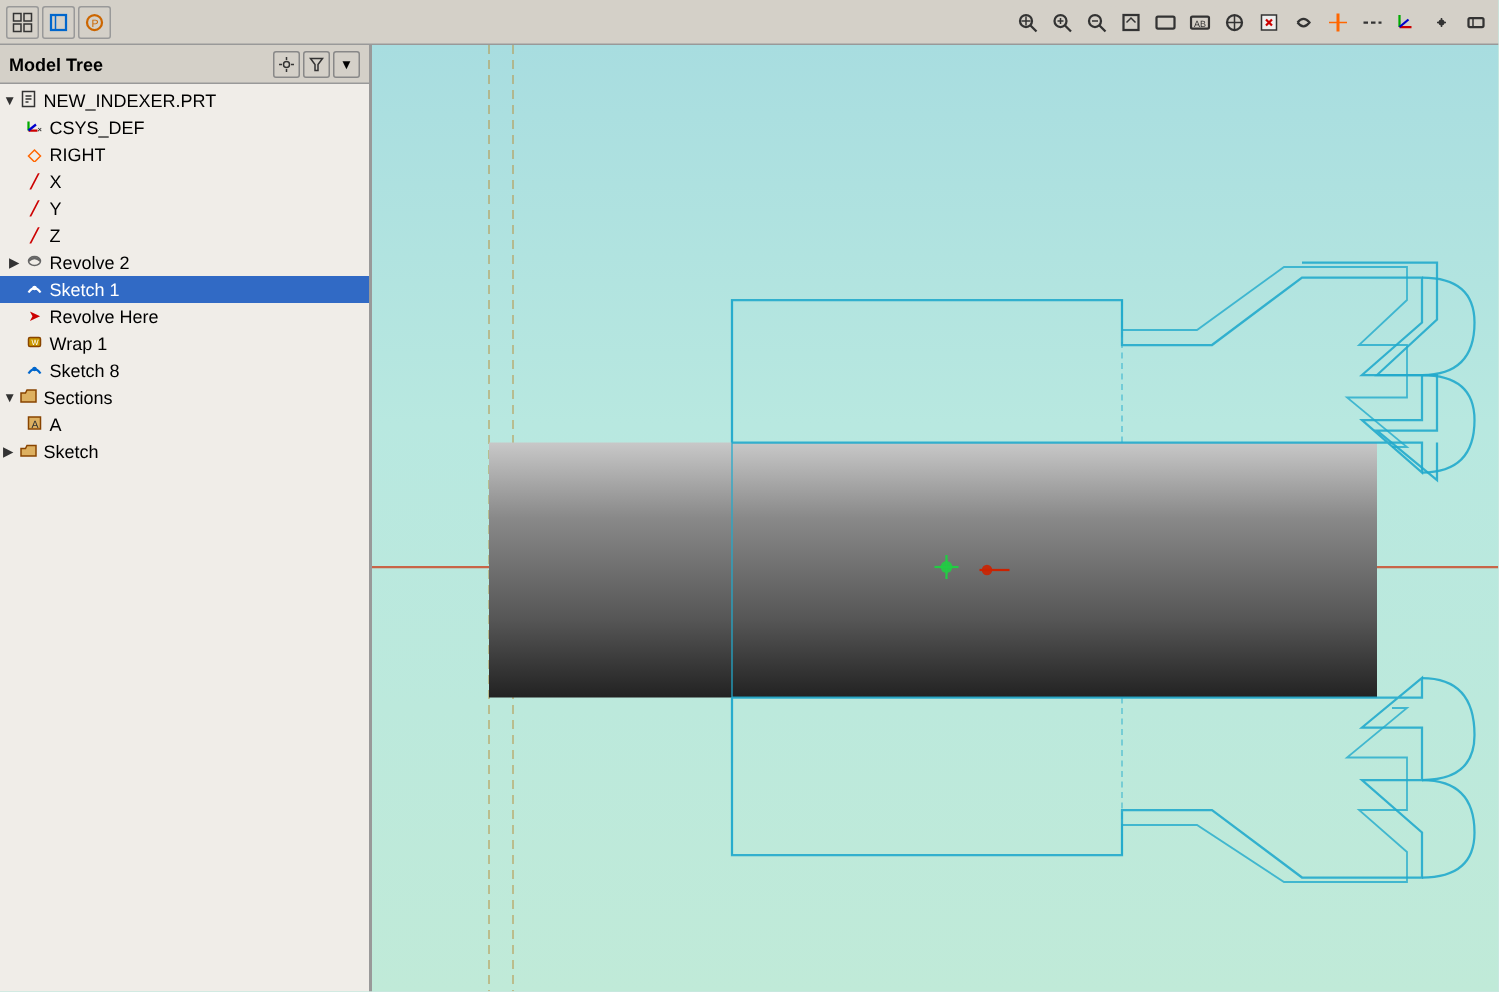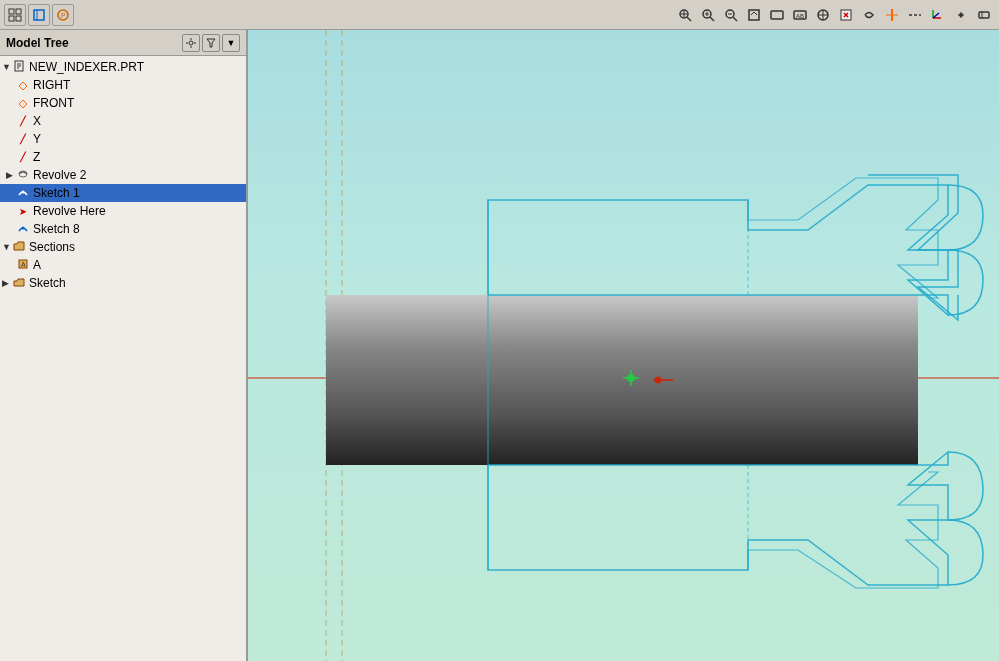--- a/index.html
+++ b/index.html
@@ -94,21 +94,21 @@
     .tree-item {
       display: flex;
       align-items: center;
       padding: 1px 2px;
       cursor: pointer;
       white-space: nowrap;
       font-size: 12px;
       color: #000;
       height: 18px;
     }
-    .tree-item.selected { background: #316ac5; color: #000000; }
+    .tree-item.selected { background: #316ac5; color: #ffffff; }
     .tree-item.selected .tree-icon { color: white; }
 
     .tree-indent-1 { padding-left: 6px; }
 
     .tree-arrow { width: 10px; font-size: 9px; color: #333; }
     .tree-icon { margin-right: 3px; font-size: 10px; width: 14px; text-align: center; }
 
     .icon-csys { color: #cc0000; font-weight: bold; }
     .icon-datum { color: #ff6600; }
     .icon-revolve { color: #888; }
@@ -286,41 +286,44 @@
           <svg width="12" height="12" viewBox="0 0 12 12">
               <rect x="2" y="1" width="8" height="10" fill="none" stroke="#333" stroke-width="1"></rect>
               <line x1="4" y1="4" x2="8" y2="4" stroke="#333" stroke-width="1"></line>
               <line x1="4" y1="6" x2="8" y2="6" stroke="#333" stroke-width="1"></line>
               <line x1="4" y1="8" x2="6" y2="8" stroke="#333" stroke-width="1"></line>
             </svg>
         </span>
         <span>NEW_INDEXER.PRT</span>
       </div>
 
+      <div class="tree-item tree-indent-1">
+        <span class="tree-arrow"> </span>
+        <span class="tree-icon icon-csys">
+          <svg width="12" height="12" viewBox="0 0 12 12">
+              <line x1="2" y1="9" x2="8" y2="9" stroke="#cc0000" stroke-width="1.5"></line>
+              <line x1="2" y1="9" x2="2" y2="3" stroke="#00aa00" stroke-width="1.5"></line>
+              <line x1="2" y1="9" x2="7" y2="5" stroke="#0000cc" stroke-width="1.5"></line>
+              <text x="8" y="10" font-size="5" fill="#333">×</text>
+            </svg>
+        </span>
+        <span>CSYS_DEF</span>
+      </div>
 
       <div class="tree-item tree-indent-1">
         <span class="tree-arrow"> </span>
         <span class="tree-icon icon-datum">
           <svg width="12" height="12" viewBox="0 0 12 12">
               <path d="M2 8 L6 4 L10 8 L6 12 Z" fill="none" stroke="#ff6600" stroke-width="1"></path>
             </svg>
         </span>
         <span>RIGHT</span>
       </div>
 
 
-      <div class="tree-item tree-indent-1">
-        <span class="tree-arrow"> </span>
-        <span class="tree-icon icon-datum">
-          <svg width="12" height="12" viewBox="0 0 12 12">
-              <path d="M2 8 L6 4 L10 8 L6 12 Z" fill="none" stroke="#ff6600" stroke-width="1"></path>
-            </svg>
-        </span>
-        <span>FRONT</span>
-      </div>
 
       <div class="tree-item tree-indent-1">
         <span class="tree-arrow"> </span>
         <span class="tree-icon" style="color:#cc0000; font-weight:bold; font-size:9px;">╱</span>
         <span>X</span>
       </div>
 
       <div class="tree-item tree-indent-1">
         <span class="tree-arrow"> </span>
         <span class="tree-icon" style="color:#cc0000; font-weight:bold; font-size:9px;">╱</span>
@@ -356,20 +359,30 @@
         </span>
         <span>Sketch 1</span>
       </div>
 
       <div class="tree-item tree-indent-1">
         <span class="tree-arrow"> </span>
         <span class="tree-icon" style="color:#cc0000; font-size:10px;">➤</span>
         <span>Revolve Here</span>
       </div>
 
+      <div class="tree-item tree-indent-1">
+        <span class="tree-arrow"> </span>
+        <span class="tree-icon">
+          <svg width="12" height="12" viewBox="0 0 12 12">
+              <rect x="2" y="3" width="8" height="6" rx="1" fill="#cc9900" stroke="#884400" stroke-width="1"></rect>
+              <text x="4" y="8" font-size="5" fill="white">W</text>
+            </svg>
+        </span>
+        <span>Wrap 1</span>
+      </div>
 
       <div class="tree-item tree-indent-1">
         <span class="tree-arrow"> </span>
         <span class="tree-icon">
           <svg width="12" height="12" viewBox="0 0 12 12">
               <path d="M2 9 Q6 3 10 9" fill="none" stroke="#0066cc" stroke-width="1.5"></path>
               <circle cx="6" cy="6" r="1.5" fill="#0066cc"></circle>
             </svg>
         </span>
         <span>Sketch 8</span>

